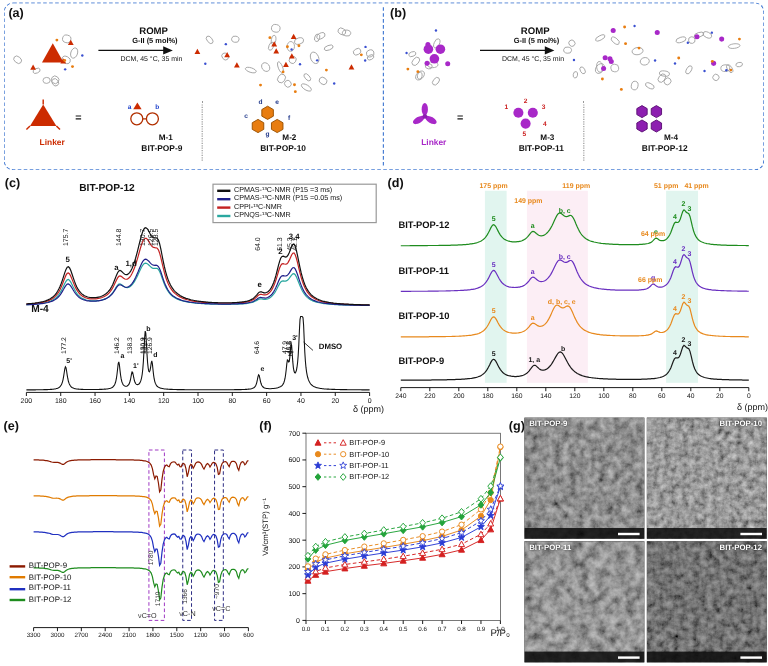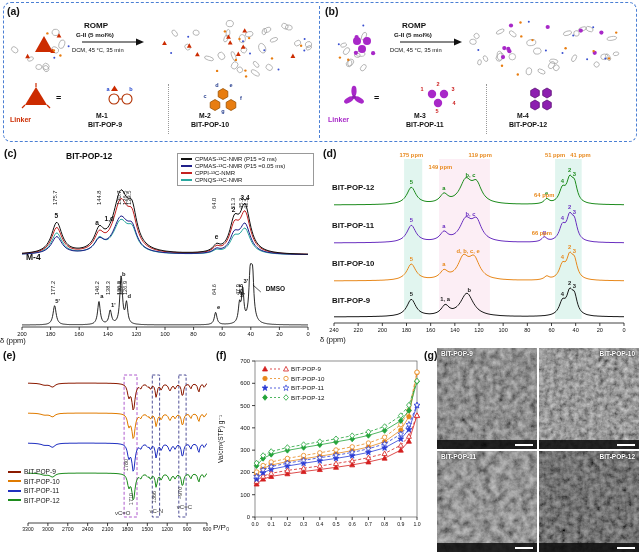--- a/index.html
+++ b/index.html
@@ -1,20 +1,20 @@
 <!DOCTYPE html>
 <html><head>
 <meta charset="utf-8">
 <style>
 *{margin:0;padding:0;box-sizing:border-box}
 body{font-family:"Liberation Sans","DejaVu Sans",sans-serif;background:#fff}
 #fig{position:relative;width:640px;height:555px;background:#fff;overflow:hidden}
 .abs{position:absolute}
 .plabel{position:absolute;font-weight:bold;font-size:10.5px;color:#111}
-.ctext{position:absolute;text-align:left;line-height:1.1;color:#111}
+.ctext{position:absolute;text-align:right;line-height:1.1;color:#111}
 .bold{font-weight:bold}
 .topbox{position:absolute;left:3px;top:2px;width:634px;height:140px;border:1.6px dashed #4a7fd4;border-radius:8px}
 .vdivider{position:absolute;left:319px;top:6px;height:132px;border-left:1.6px dashed #4a7fd4}
 .dotdiv{position:absolute;width:0;height:50px;border-left:1.2px dotted #999}
 #legend-c{position:absolute;left:177px;top:153px;width:137px;border:1px solid #999;background:rgba(255,255,255,.92);padding:2px 3px;display:flex;flex-direction:column;gap:1px}
 .lrow{display:flex;align-items:center;gap:3px;font-size:6px;color:#111;white-space:nowrap}
 .lsw{display:inline-block;width:11px;height:2px;flex:0 0 11px}
 #legend-e{position:absolute;left:8px;top:468px;display:flex;flex-direction:column;gap:2.5px}
 #legend-e .lrow{font-size:6.6px}
 #legend-e .lsw{width:13px;height:2px;flex:0 0 13px}

